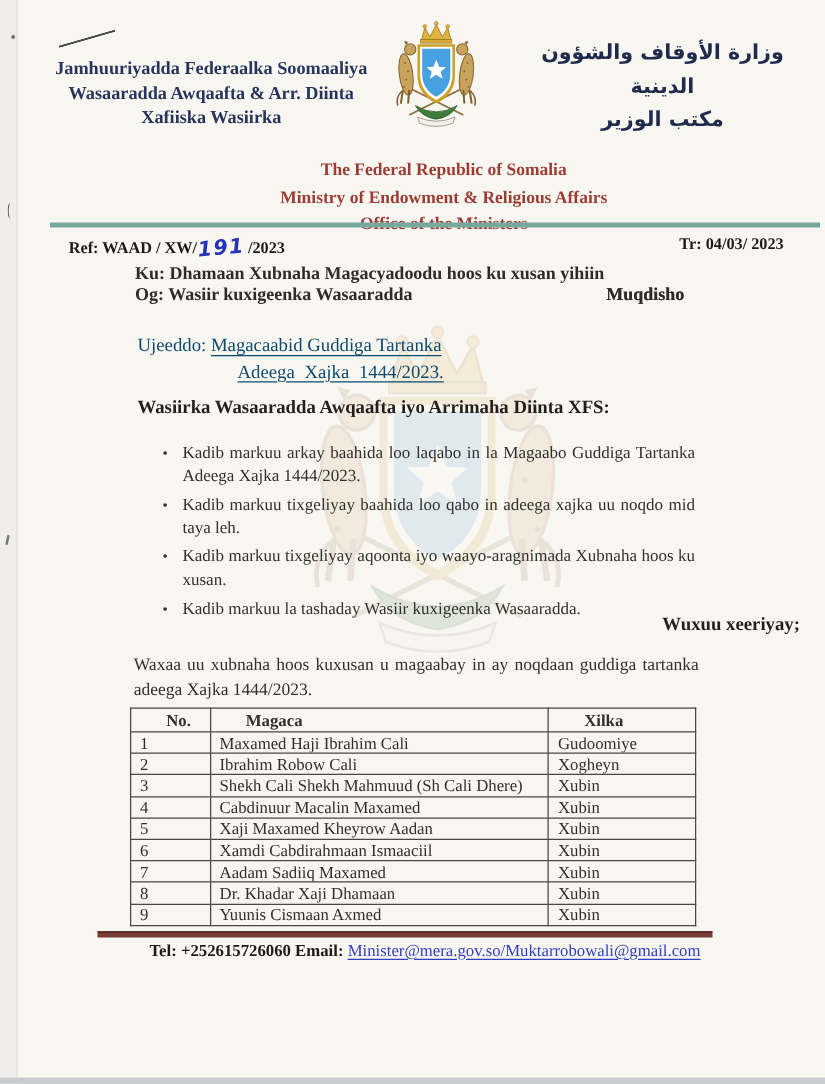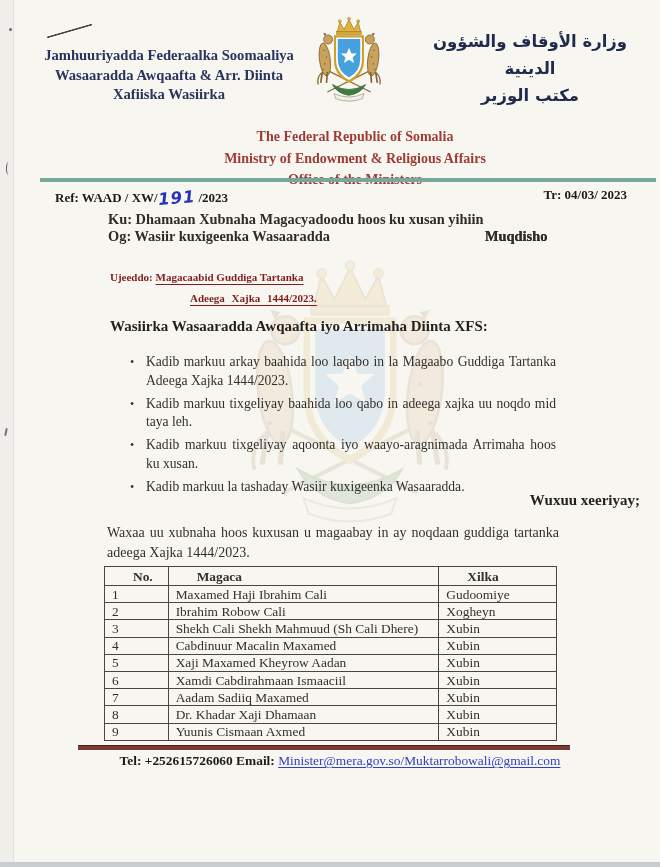--- a/index.html
+++ b/index.html
@@ -35,21 +35,21 @@
   .ref-right{float:right;}
   .hand-num{display:inline-block;color:#2433b8;font-family:"DejaVu Sans", sans-serif;
     font-style:italic;font-size:16.5px;font-weight:bold;transform:rotate(-5deg) translateY(1.5px);letter-spacing:1px;}
 
   
   .recipients{position:absolute;left:108px;top:211px;width:470px;font-weight:bold;font-size:14.4px;line-height:17px;}
   .rec-row{position:relative;margin-bottom:0;}
   .city{position:absolute;left:377px;top:0;}
 
   
-  .subject{position:absolute;left:110px;top:267px;font-size:11px;font-weight:bold;color:#7f1d1d;line-height:20.5px;}
+  .subject{position:absolute;left:110px;top:267px;font-size:15px;font-weight:normal;color:#0c4a6e;line-height:20.5px;}
   .subject .u{text-decoration:underline;text-underline-offset:2.5px;}
   .subject .line2{margin-left:80px;word-spacing:4px;}
 
   .intro{position:absolute;left:110px;top:318px;width:480px;font-weight:bold;font-size:15px;color:#241f1c;}
 
   
   .bullets{position:absolute;left:130px;top:353px;width:426px;font-size:13.6px;line-height:18.6px;color:#32302c;}
   .bullet-item{display:flex;margin-bottom:4.5px;}
   .bullet-item .dot{width:16px;flex:none;font-size:12px;}
   .bullet-item .btext{flex:1;text-align:justify;}
@@ -202,21 +202,21 @@
         <span class="btext">Kadib markuu arkay baahida loo laqabo in la Magaabo Guddiga Tartanka Adeega Xajka 1444/2023.</span>
       </div>
 
       <div class="bullet-item">
         <span class="dot">•</span>
         <span class="btext">Kadib markuu tixgeliyay baahida loo qabo in adeega xajka uu noqdo mid taya leh.</span>
       </div>
 
       <div class="bullet-item">
         <span class="dot">•</span>
-        <span class="btext">Kadib markuu tixgeliyay aqoonta iyo waayo-aragnimada Arrimaha hoos ku xusan.</span>
+        <span class="btext">Kadib markuu tixgeliyay aqoonta iyo waayo-aragnimada Xubnaha hoos ku xusan.</span>
       </div>
 
       <div class="bullet-item">
         <span class="dot">•</span>
         <span class="btext">Kadib markuu la tashaday Wasiir kuxigeenka Wasaaradda.</span>
       </div>
     </div>
 
   <div class="decision-heading">Wuxuu xeeriyay;</div>
   <div class="decision-para">Waxaa uu xubnaha hoos kuxusan u magaabay in ay noqdaan guddiga tartanka adeega Xajka 1444/2023.</div>

